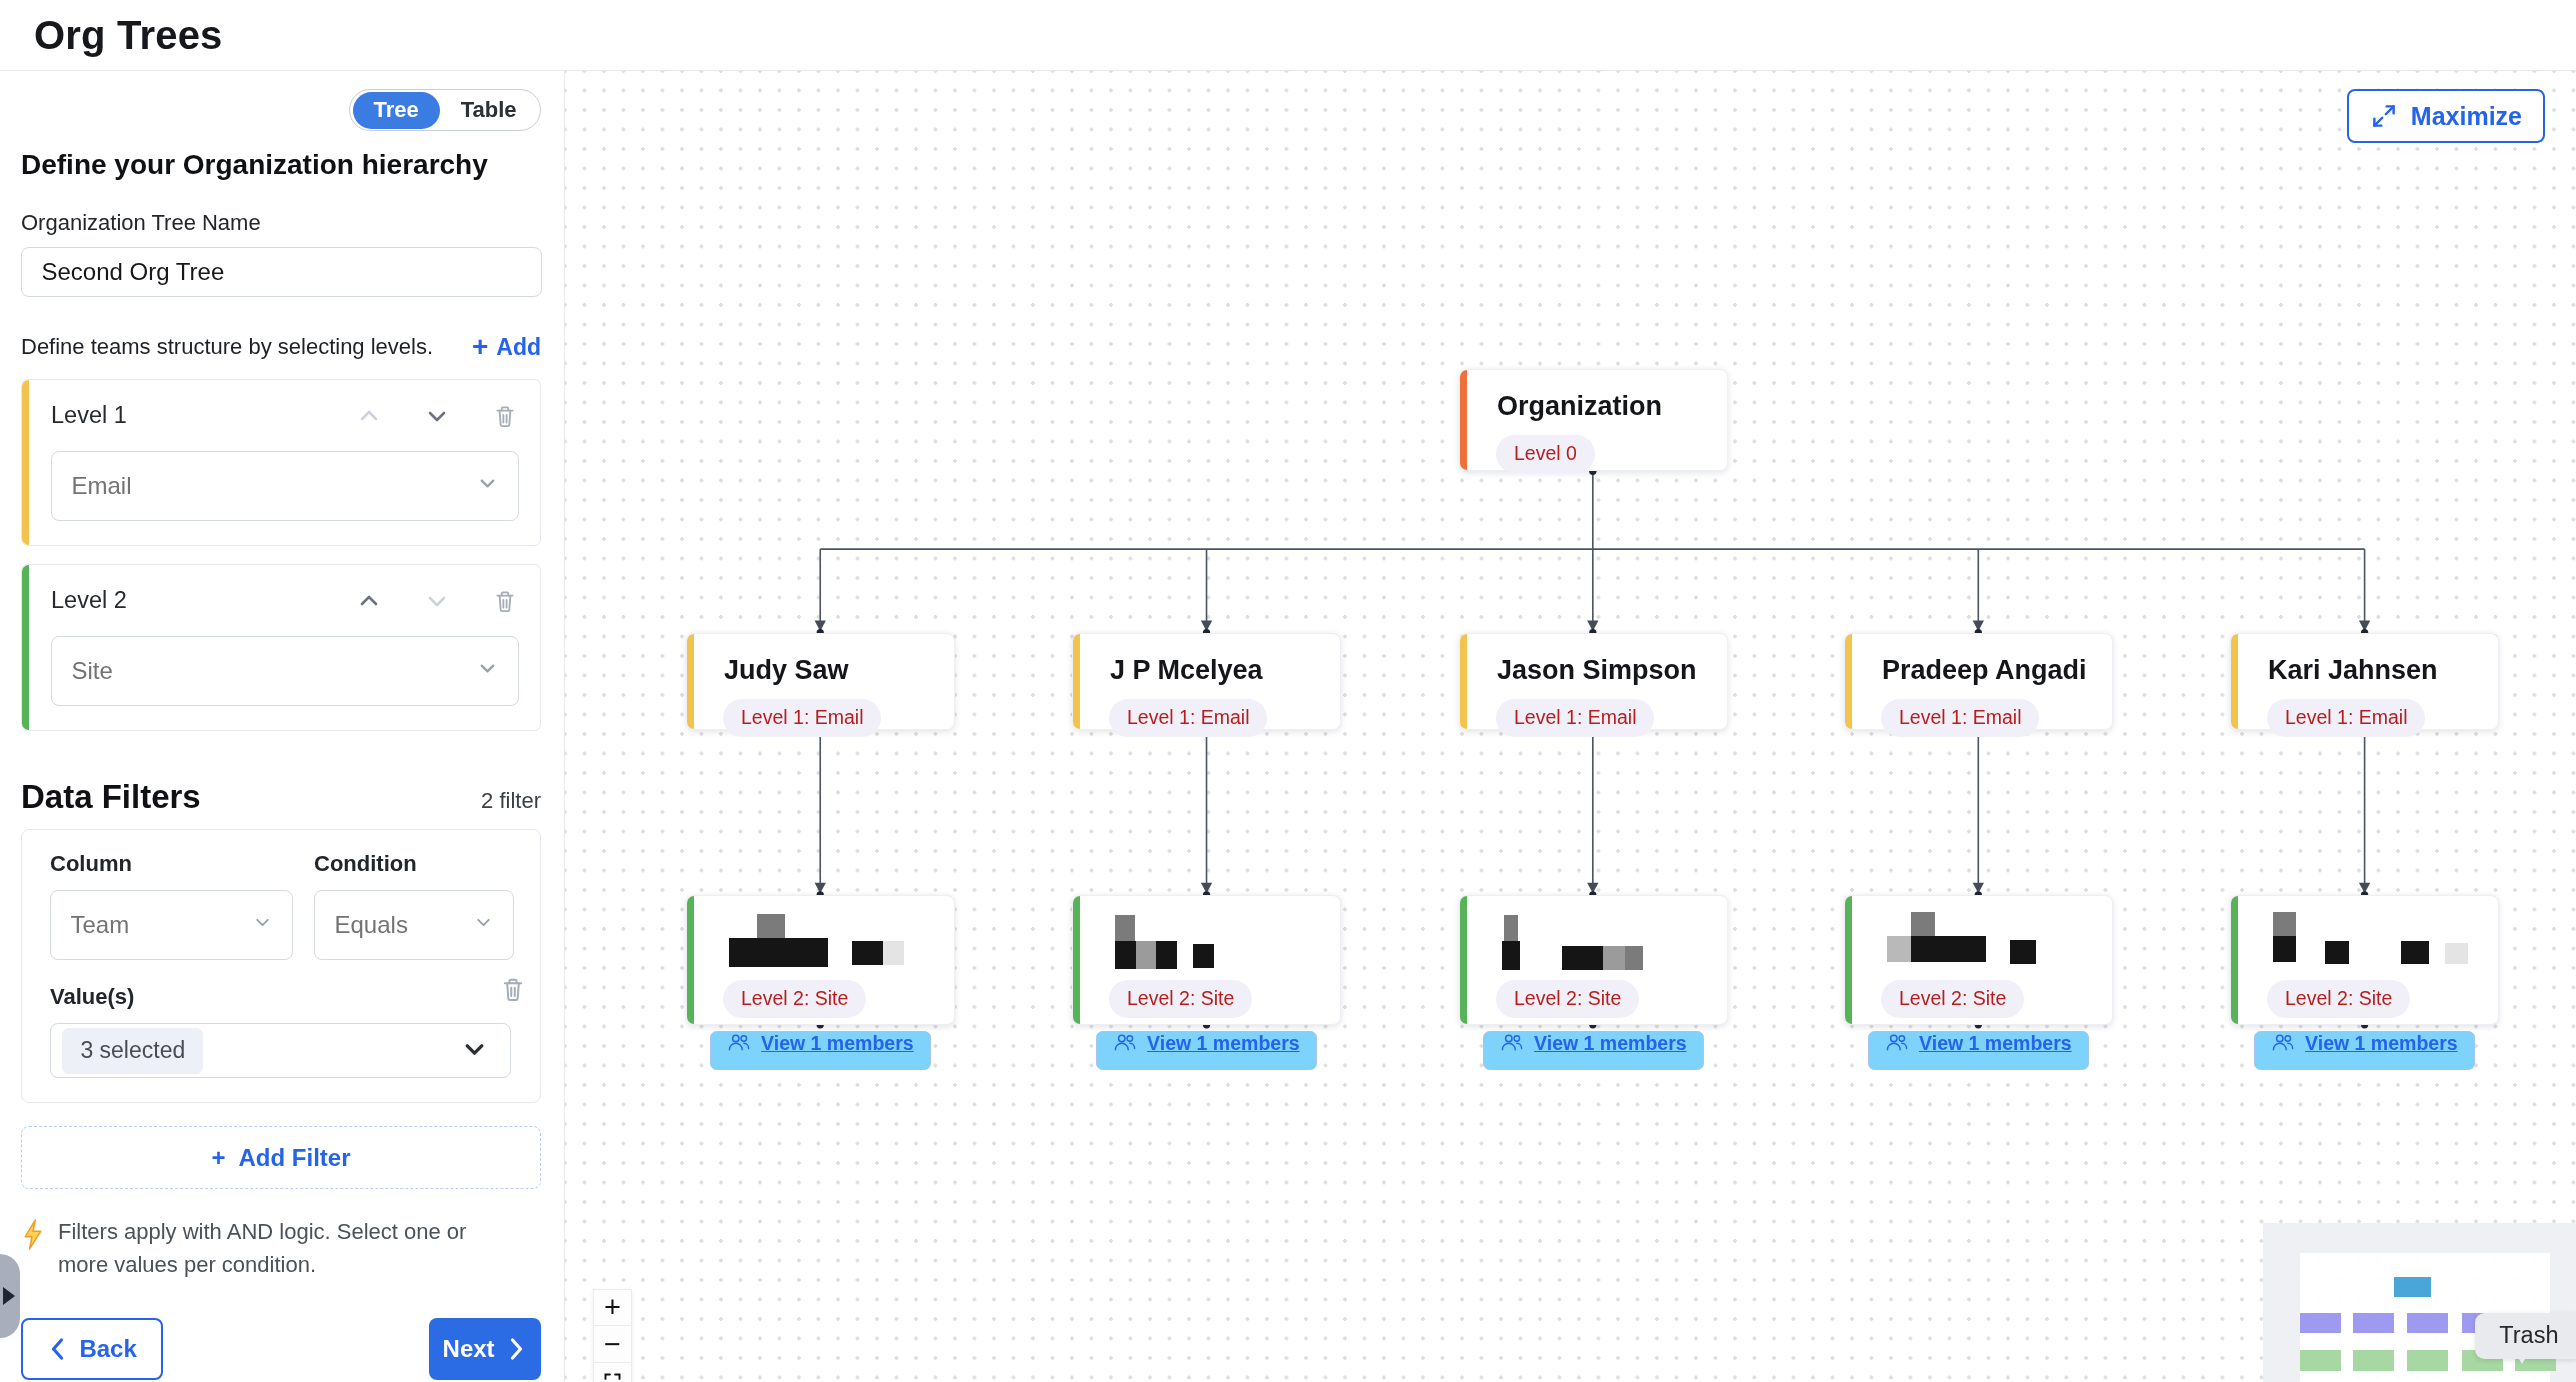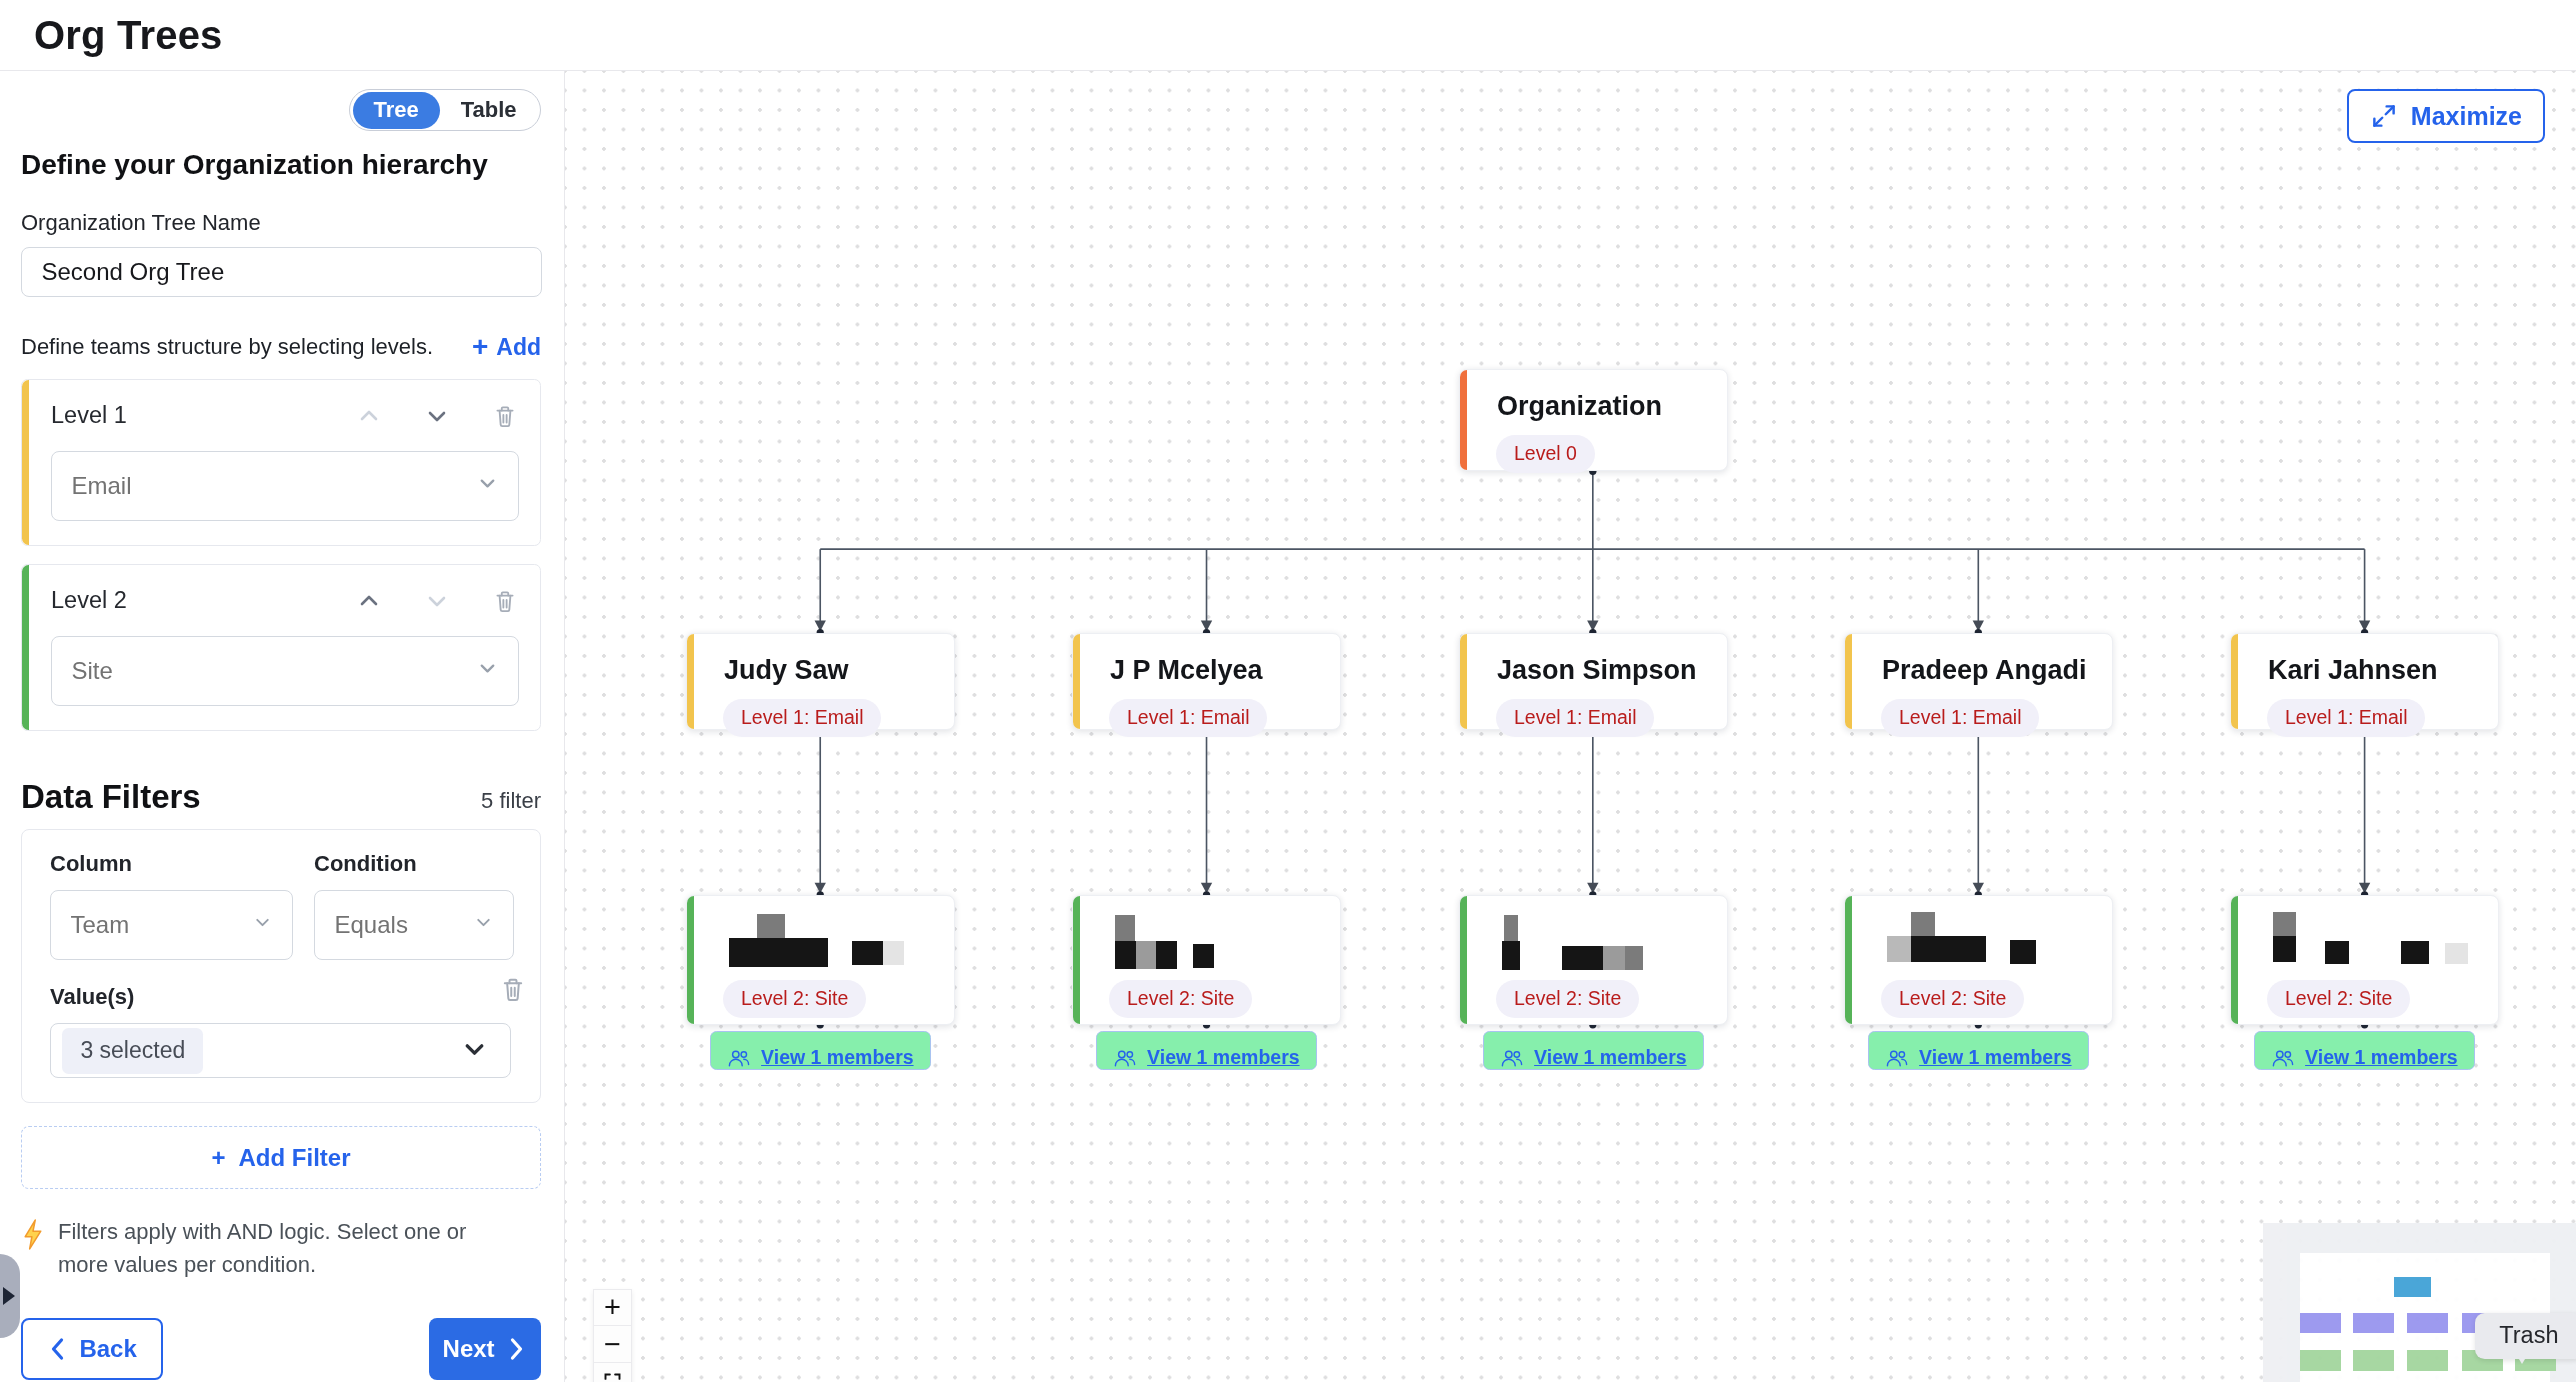--- a/index.html
+++ b/index.html
@@ -75,21 +75,21 @@
   
   .btn-maximize { position:absolute; top:18px; right:31px; display:flex; align-items:center; gap:13px; background:#fff; border:2px solid #2563eb; border-radius:8px; color:#2563eb; font-weight:700; font-size:25px; padding:0 21px; height:54px; cursor:pointer; z-index:6; }
 
   .node { position:absolute; background:#fff; border:0.8px solid #edeff3; border-radius:8px; box-shadow:0 1.6px 6.5px rgba(25,35,60,.12); cursor:grab; }
   .node .accent { position:absolute; left:0; top:0; bottom:0; width:7.3px; border-radius:8px 0 0 8px; }
   .node .ttl { font-size:27px; font-weight:700; color:#14161a; padding:21px 16px 0 37px; white-space:nowrap; }
   .badge { display:inline-block; background:#f1f0f9; color:#b91c1c; font-size:19.5px; border-radius:811px; padding:7.3px 18px; margin:13px 0 0 36px; }
   .l2 .badge { margin-top:8px; }
   .redact { position:relative; height:60px; margin:16px 0 0 42px; }
   .redact i { position:absolute; display:block; }
-  .btn-members { display:flex; align-items:flex-end; justify-content:center; gap:9.7px; margin:13px auto 0; width:221px; height:39px; background:#86efac; border:1.6px solid #a8c3f0; border-radius:6.5px; color:#2563eb; font-weight:700; font-size:19.5px; cursor:pointer; }
+  .btn-members { display:flex; align-items:flex-start; justify-content:center; gap:9.7px; margin:13px auto 0; width:221px; height:39px; background:#7dd3fc; border:1.6px solid #a8c3f0; border-radius:6.5px; color:#2563eb; font-weight:700; font-size:19.5px; cursor:pointer; }
   .btn-members .lbl { text-decoration:underline; }
 
   #wires { position:absolute; left:0; top:0; z-index:0; }
   .node { z-index:2; }
 
   .zoomctl { position:absolute; left:28px; top:1218px; width:39px; z-index:6; box-shadow:0 1.6px 4.9px rgba(0,0,0,.08); }
   .zoomctl .zb { width:39px; height:37px; background:#fdfdfd; border:0.8px solid #ebebee; border-top:none; display:flex; align-items:center; justify-content:center; font-size:29px; color:#111; cursor:pointer; }
   .zoomctl .zb:first-child { border-top:0.8px solid #ebebee; }
 
   .minimap { position:absolute; right:0; bottom:0; width:313px; height:159px; background:#eef0f3; opacity:.97; z-index:4; cursor:pointer; }
@@ -197,21 +197,21 @@
         <span class="chev">
           <svg width="23" height="23" viewBox="0 0 24 24" fill="none" stroke="#98a0ab" stroke-width="2.4" stroke-linecap="round" stroke-linejoin="round">
               <path d="M6 9 L12 15 L18 9"></path>
             </svg>
         </span>
       </div>
     </div>
 
     <div class="df-head">
       <div class="df-title">Data Filters</div>
-      <div class="df-count">5 filter</div>
+      <div class="df-count">2 filter</div>
     </div>
 
     <div class="flt-card">
       <div class="flt-grid">
         <div class="flt-col">
           <div class="lab">Column</div>
           <div class="select sel-team">
             <span>Team</span>
             <span class="chev">
               <svg width="21" height="21" viewBox="0 0 24 24" fill="none" stroke="#98a0ab" stroke-width="2.2" stroke-linecap="round" stroke-linejoin="round">

